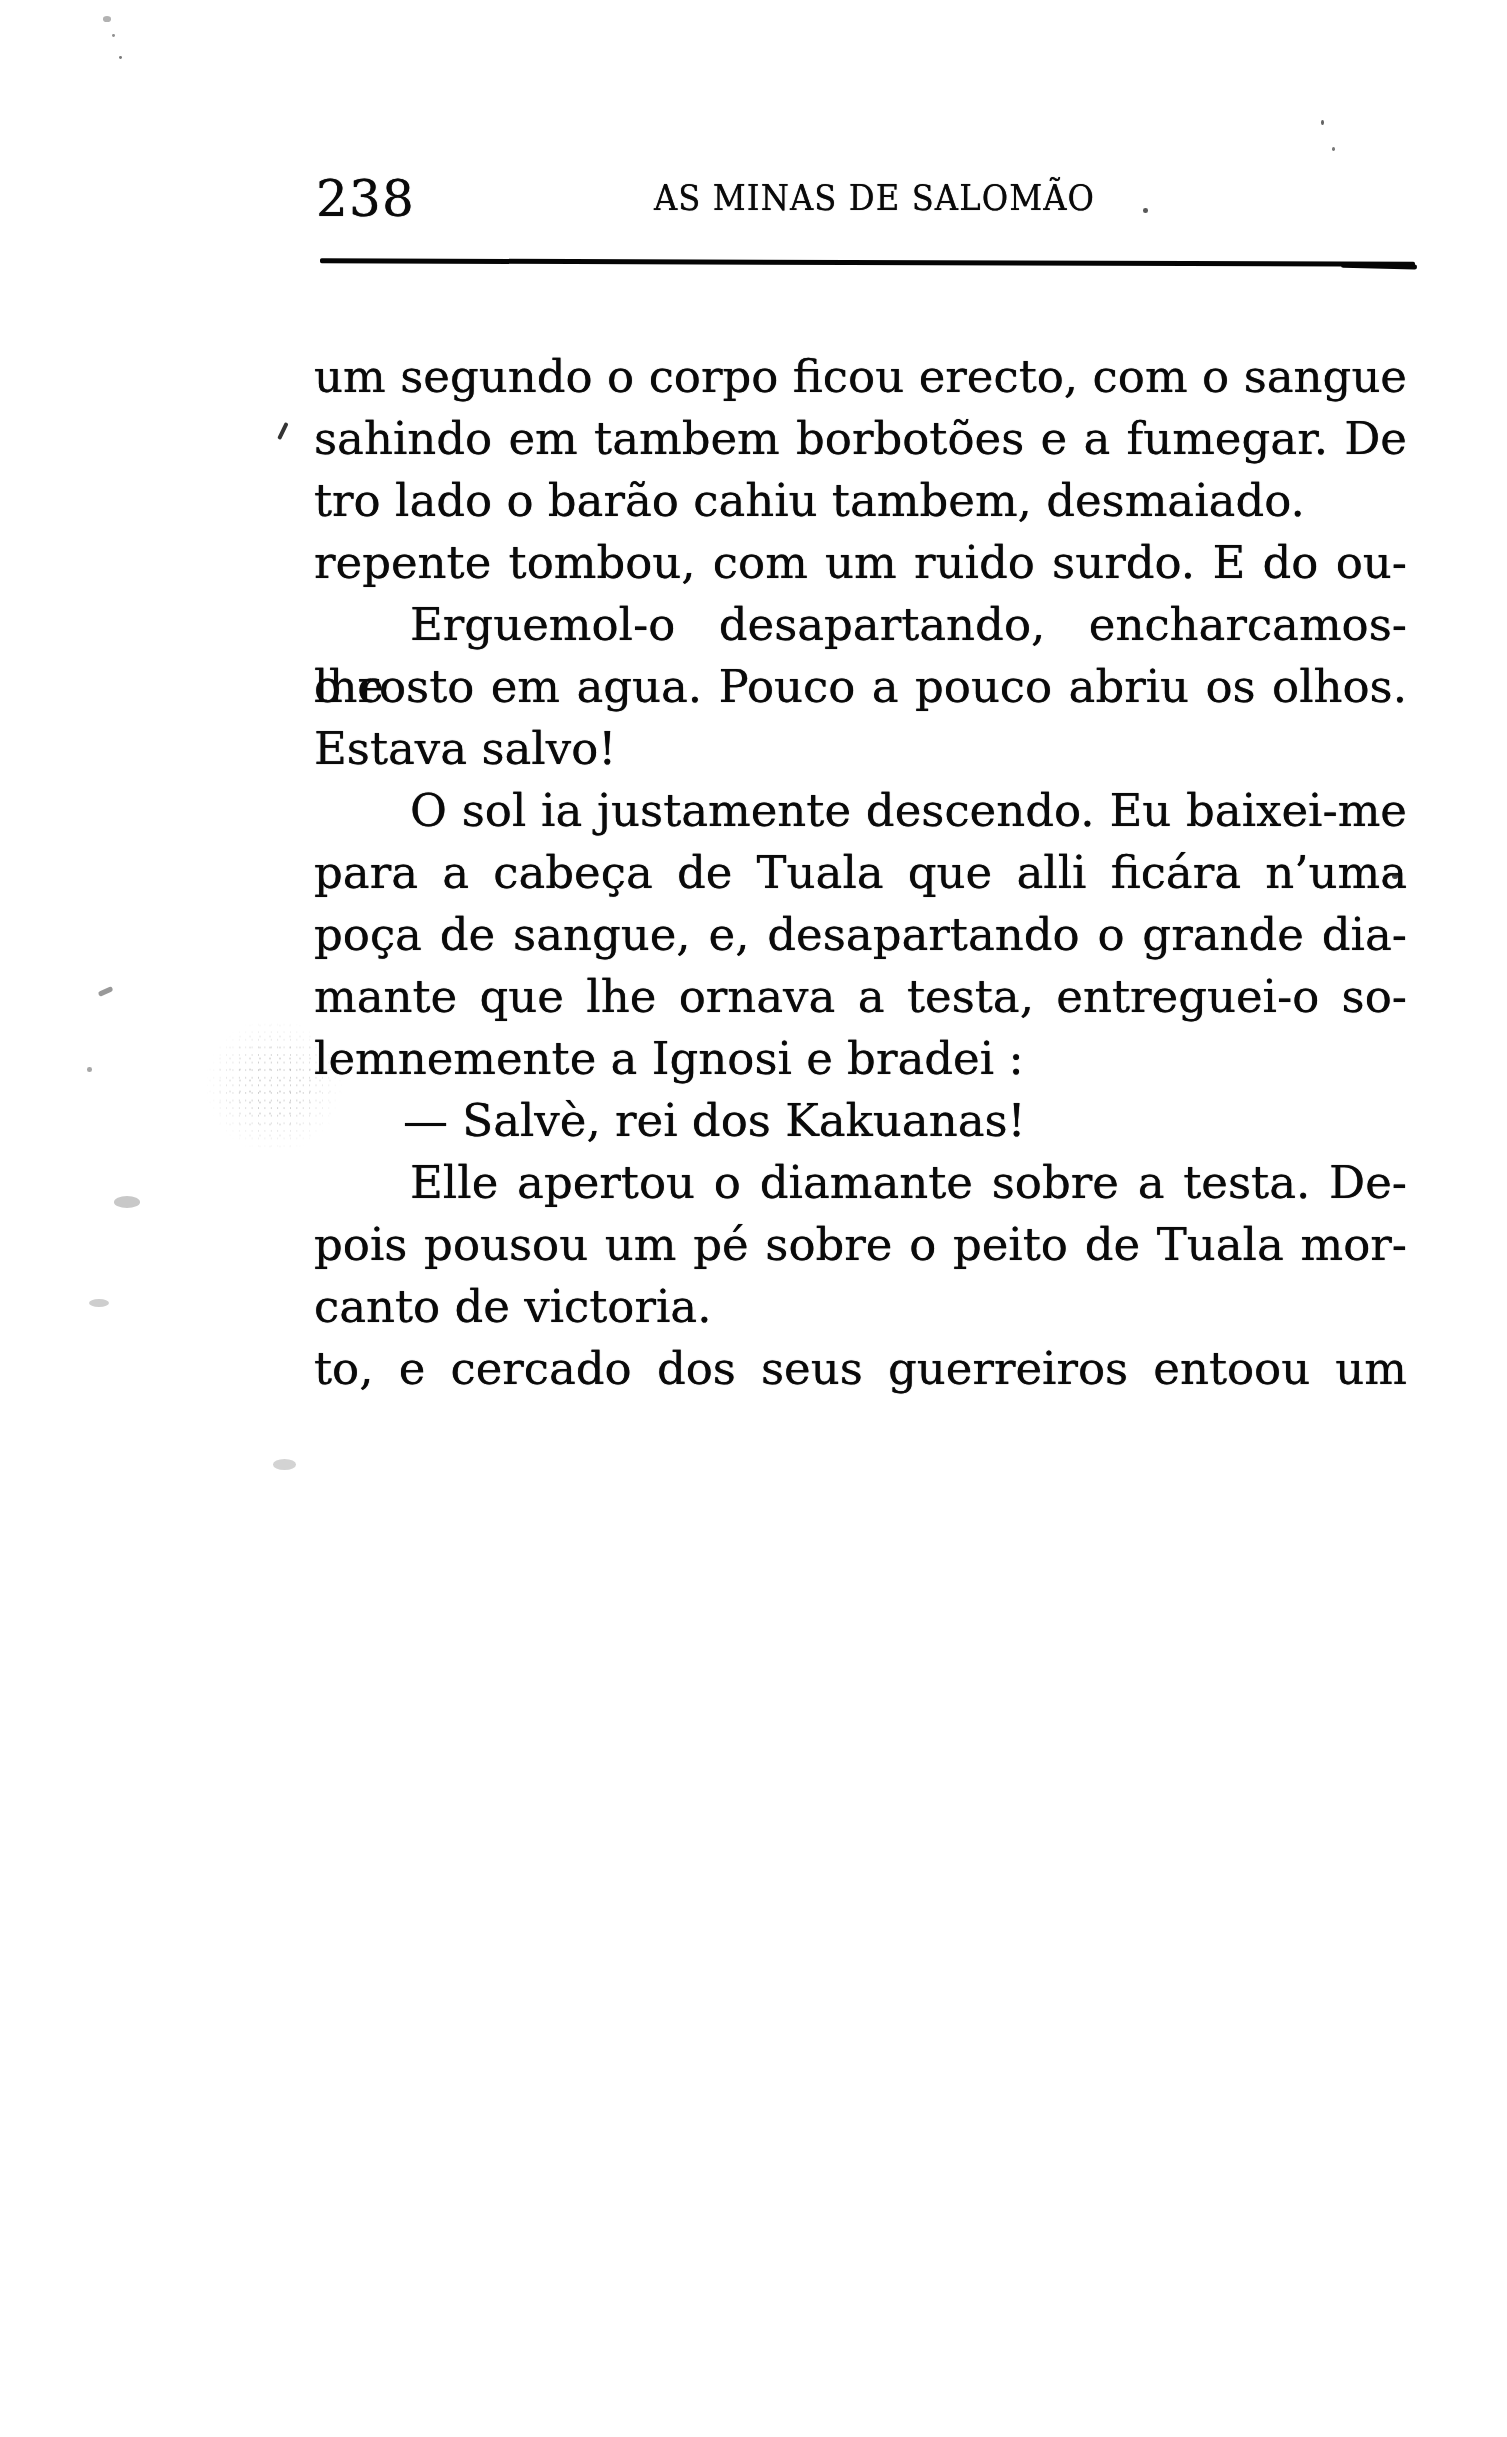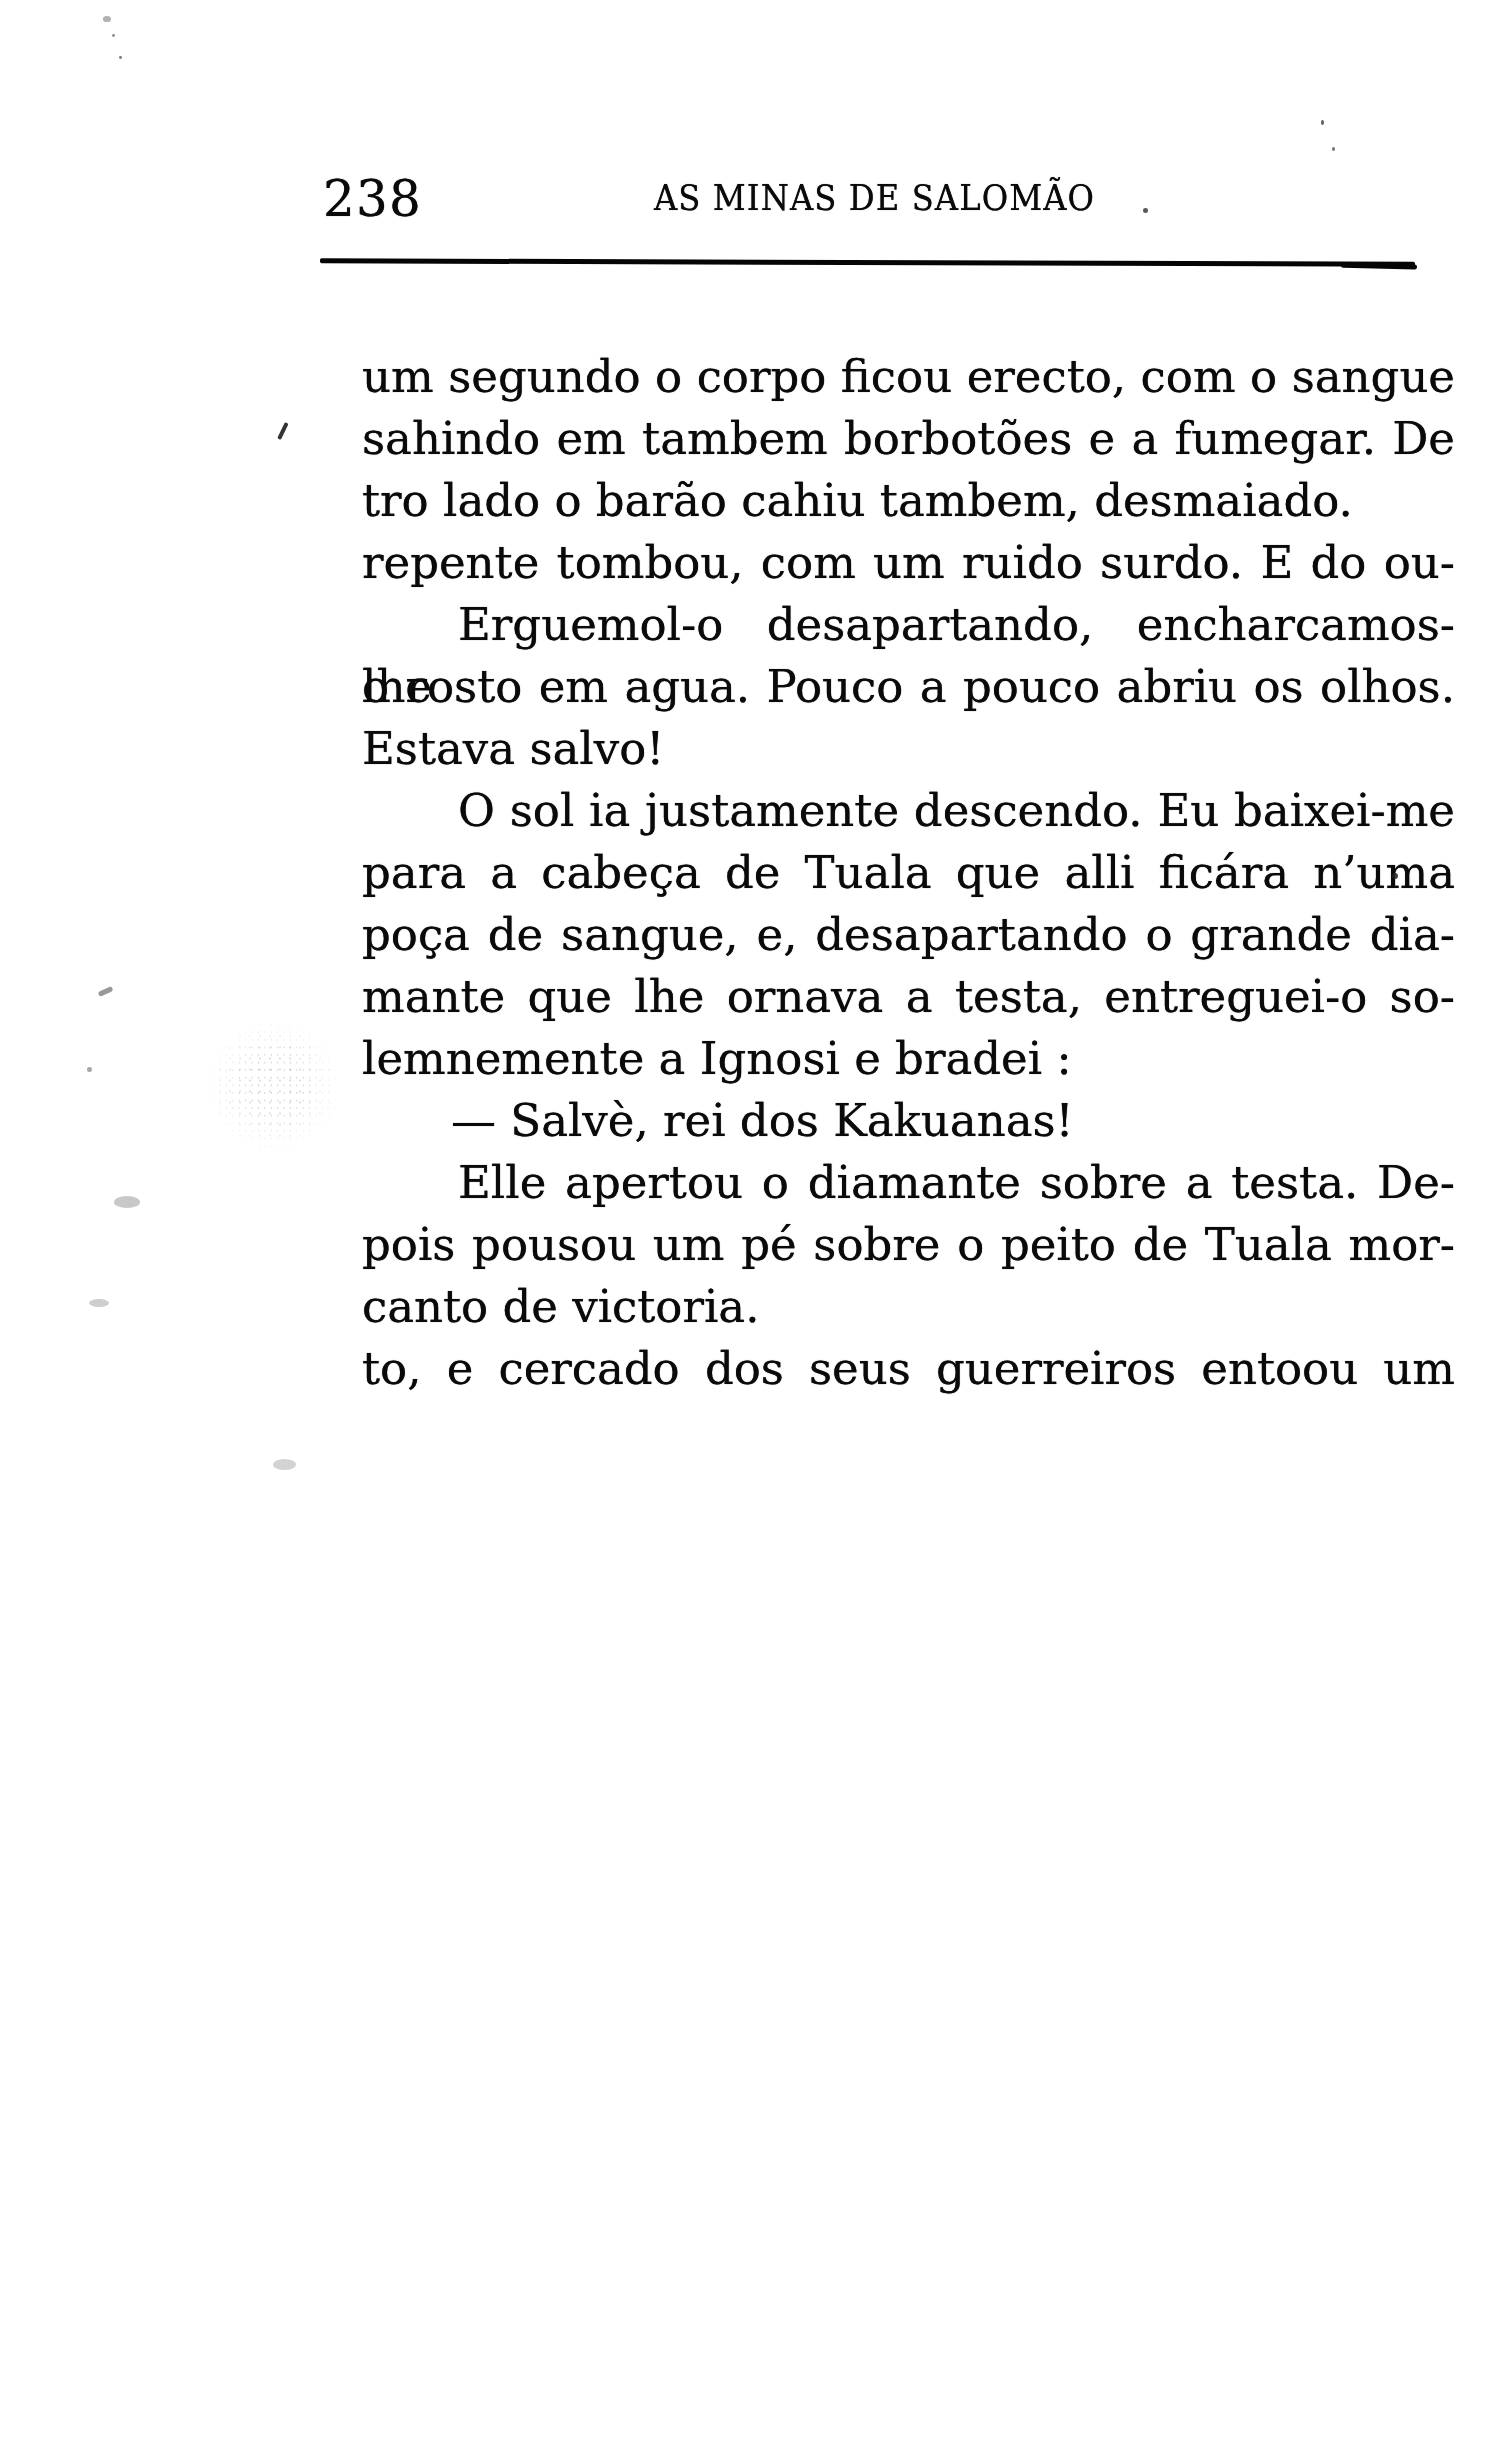--- a/index.html
+++ b/index.html
@@ -17,21 +17,20 @@
   }
   .ink {
     color: #0a0a0a;
     text-shadow: 0 0 0.8px rgba(10,10,10,0.8), 0.2px 0.3px 0 rgba(0,0,0,0.22);
   }
   .pagenum {
     position: absolute;
     left: 316px; top: 174px;
     font-size: 50px; line-height: 1;
     letter-spacing: 1.2px;
-    margin-left: 7px;
   }
   .running-title {
     position: absolute;
     left: 315px; top: 181px; width: 1119px;
     text-align: center;
     font-size: 35px; line-height: 1;
     letter-spacing: 1.2px;
     white-space: nowrap;
     transform: scaleX(0.92);
     transform-origin: 50% 50%;
@@ -53,21 +52,20 @@
     border-radius: 2.3px;
     transform: rotate(1.1deg);
   }
   .text-block {
     position: absolute;
     left: 314px; top: 346px;
     width: 1093px;
     font-size: 45px;
     line-height: 62px;
     text-justify: inter-word;
-    margin-left: 48px;
   }
   .line { height: 62px; white-space: normal; }
   .j { text-align: justify; text-align-last: justify; }
   .l { text-align: left; }
   .ind  { text-indent: 96px; }
   .ind2 { text-indent: 89px; }
 
   
   .speck {
     position: absolute;

